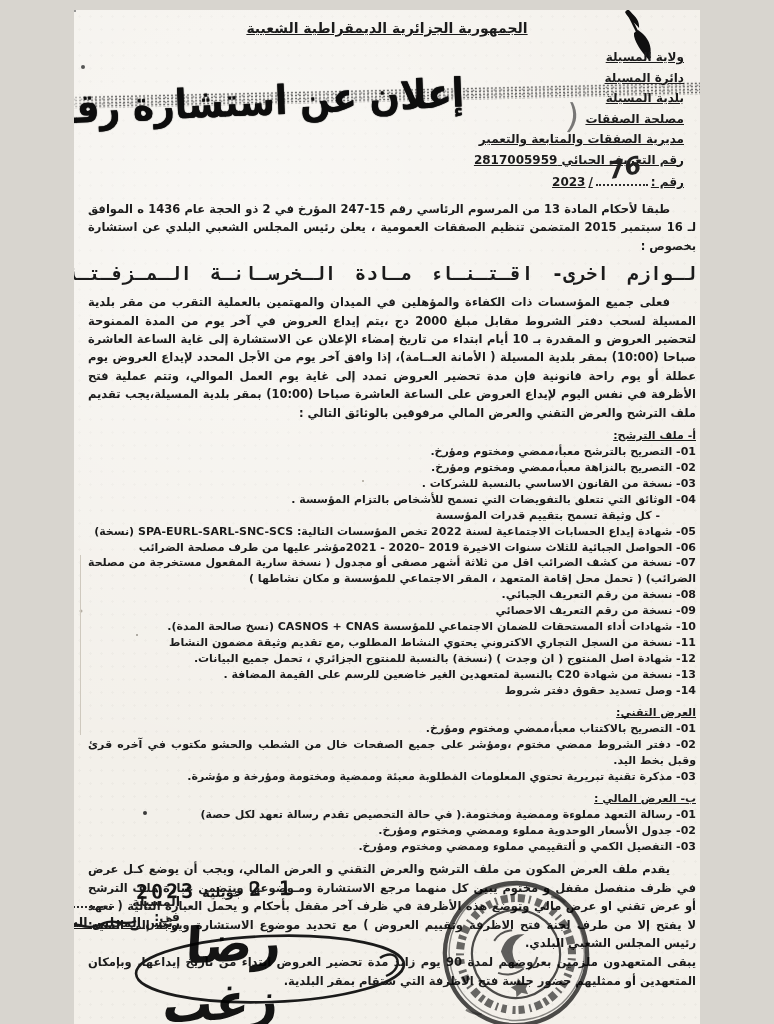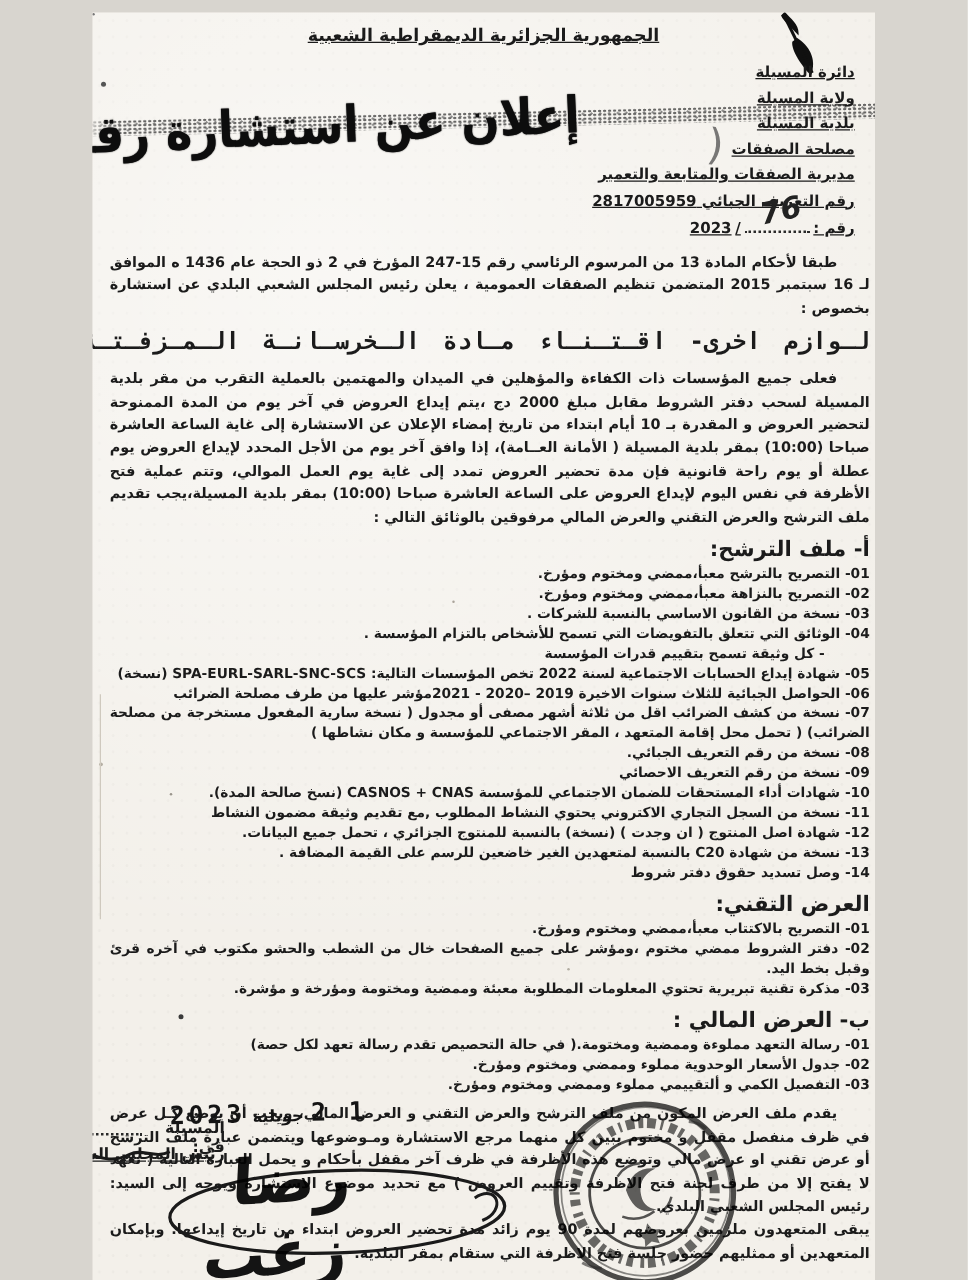--- a/index.html
+++ b/index.html
@@ -40,22 +40,22 @@
     text-shadow:0 0 1px #000;}
   .stray-mark{position:absolute;left:492px;top:86px;font-size:34px;color:#444;
     transform:rotate(6deg);opacity:.7;z-index:2;}
   
   .content{position:absolute;top:190px;right:4px;left:14px;z-index:2;}
   .par{margin:0;font-size:11.5px;font-weight:bold;line-height:1.6;
     text-align:justify;text-indent:26px;}
   .subject{margin:7px 0 9px;text-align:center;white-space:nowrap;
     font-family:"DejaVu Sans Mono","DejaVu Sans",monospace;
     font-size:19px;font-weight:bold;word-spacing:7px;}
-  .sec-head{display:inline-block;font-size:17px;font-weight:bold;
-    margin:7px 0 2px;}
+  .sec-head{display:inline-block;font-size:11px;font-weight:bold;
+    text-decoration:underline;margin:7px 0 2px;}
   .items .item{font-size:11px;font-weight:bold;line-height:1.45;
     text-align:justify;}
   .section-a .item:nth-child(5){padding-right:36px;}
   .closing{margin-top:6px;}
   .closing2{text-indent:0;margin-top:1px;}
   
   .date-line{position:absolute;top:884px;right:520px;display:flex;direction:rtl;
     align-items:flex-start;font-size:12.5px;font-weight:bold;z-index:6;}
   .date-dots{display:inline-block;width:122px;height:12px;
     border-bottom:2px dotted #2a2a2a;}
@@ -97,22 +97,22 @@
   <svg class="ink-blot" viewBox="0 0 66 60">
     <path d="M34,1 C39,7 46,11 45,20 C42,16 33,9 31,4 Z" fill="#101010"></path>
     <path d="M44,22 C53,28 60,38 55,52 C48,45 39,32 40,25 Z" fill="#101010"></path>
     <path d="M33,3 L56,50" stroke="#101010" stroke-width="2.4" fill="none"></path>
   </svg>
 
   <div class="noise-band"></div>
   <div class="stray-mark">(</div>
 
   <div class="letterhead">
+    <div class="lh-line">ولاية المسيلة</div>
     <div class="lh-line">دائرة المسيلة</div>
-    <div class="lh-line">ولاية المسيلة</div>
     <div class="lh-line">بلدية المسيلة</div>
     <div class="lh-line">مصلحة الصفقات</div>
     <div class="lh-line">مديرية الصفقات والمتابعة والتعمير</div>
     <div class="lh-line">رقم التعريف الجبائي 2817005959</div>
     <div class="ref-line">
       <span class="ref-tail">رقم :</span>
       <span class="ref-dots">
         <span class="ref-hand">76</span>
       </span>
       <span class="ref-tail">/</span>

